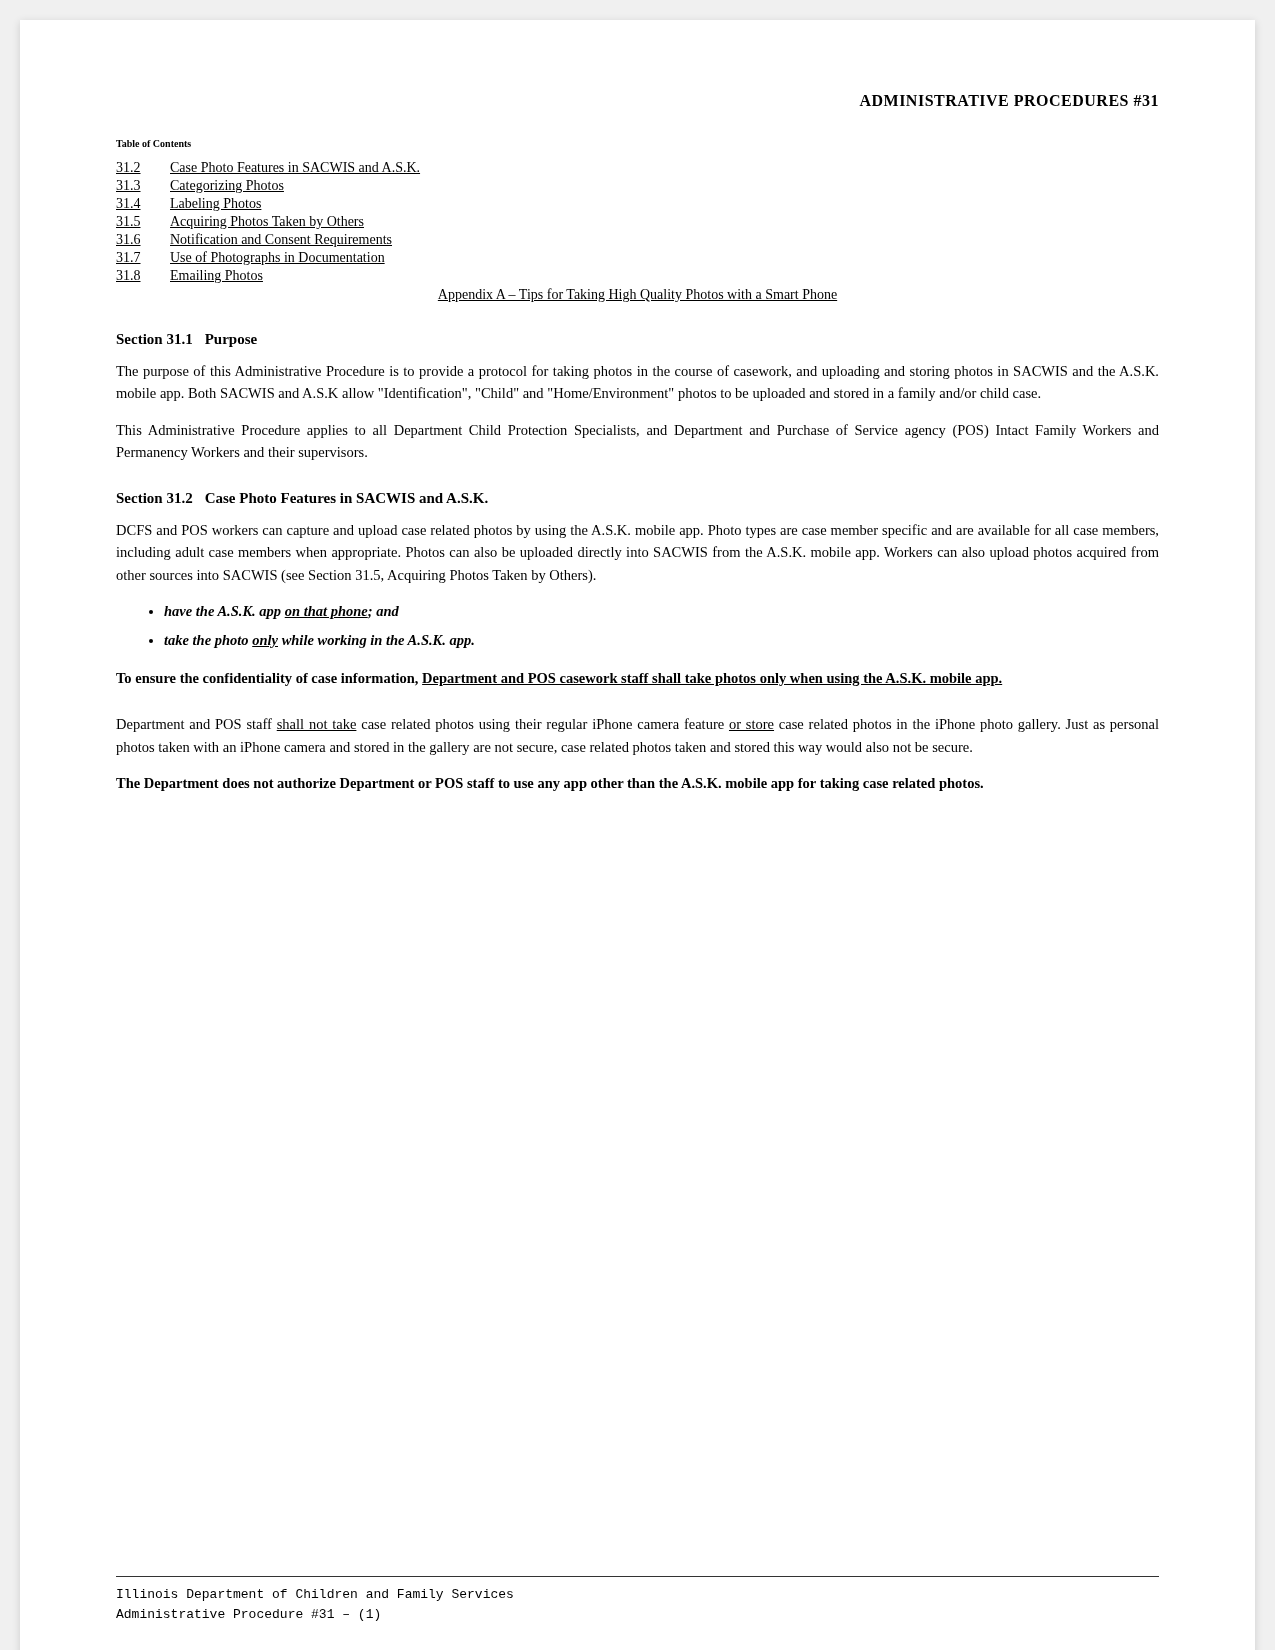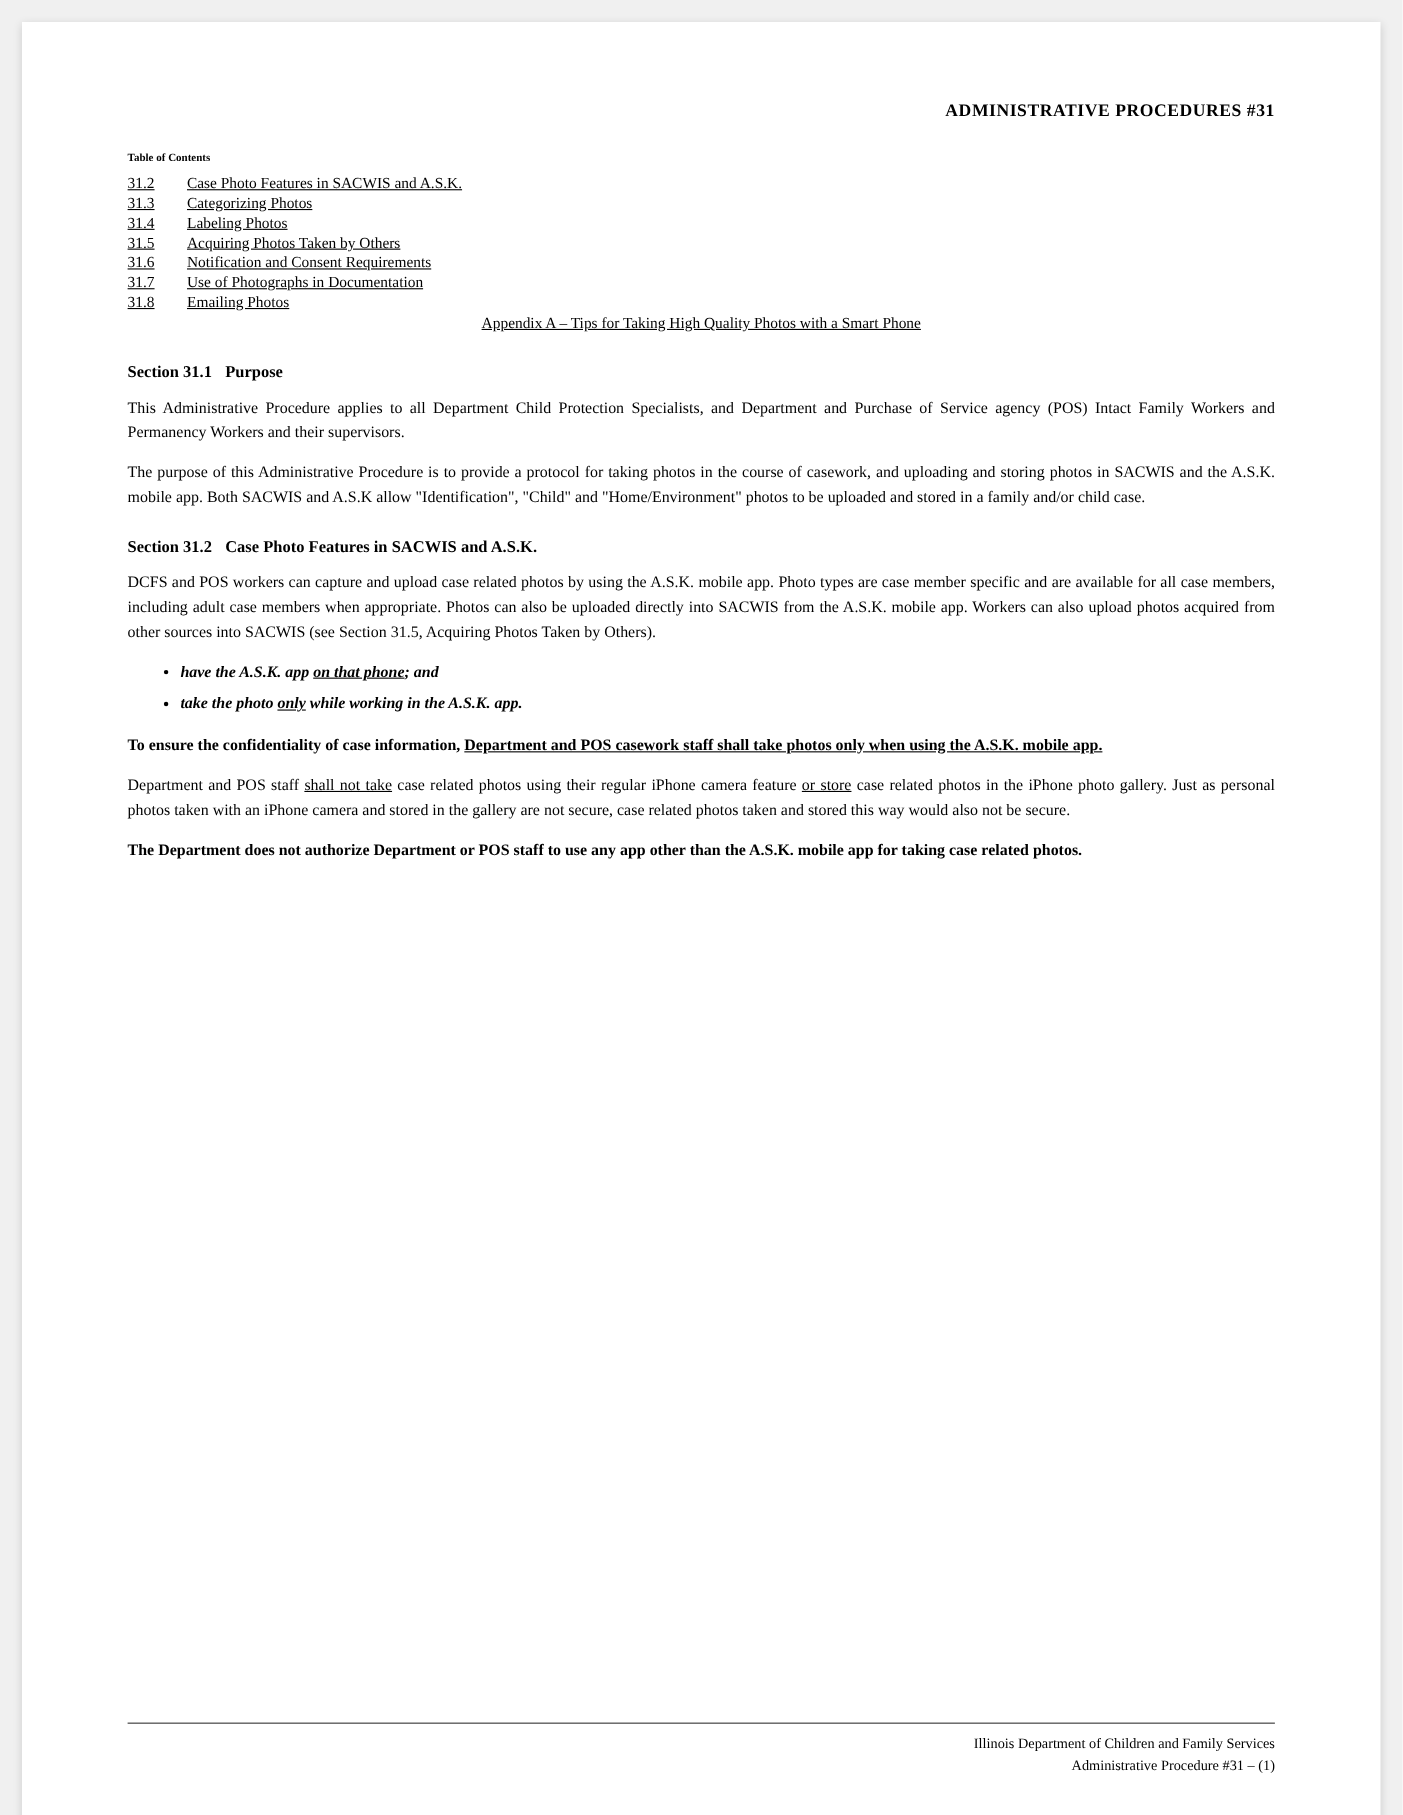--- a/index.html
+++ b/index.html
@@ -111,21 +111,21 @@
       line-height: 1.55;
       text-align: justify;
       margin-bottom: 14px;
     }
 
     .paragraph-bold-underline {
       font-size: 14.5px;
       font-weight: bold;
       line-height: 1.55;
       text-align: justify;
-      margin-bottom: 14px;
+      margin-bottom: 24px;
     }
 
     .underline {
       text-decoration: underline;
     }
 
     .bullet-list {
       margin-left: 48px;
       margin-bottom: 14px;
       font-style: italic;
@@ -137,24 +137,25 @@
       line-height: 1.6;
       list-style-type: disc;
       margin-bottom: 6px;
     }
 
     .footer {
       position: absolute;
       bottom: 40px;
       left: 0;
       right: 0;
-      text-align: right;
+      text-align: left;
       border-top: 1px solid #333;
-      margin: 16px 96px;
+      margin: 6px 96px;
       padding-top: 8px;
+      font-family: Liberation Mono, monospace;
     }
 
     .footer-text {
       font-size: 13px;
       line-height: 1.5;
     }
   </style>
 </head>
 <body>
 
@@ -198,22 +199,22 @@
         </tr>
       </tbody>
     </table>
     <div class="toc-appendix">Appendix A – Tips for Taking High Quality Photos with a Smart Phone</div>
   </div>
 
   <div class="section">
     <div class="section-heading">
       <span class="section-num">Section 31.1</span><span>Purpose</span>
     </div>
+    <p class="paragraph">The purpose of this Administrative Procedure is to provide a protocol for taking photos in the course of casework, and uploading and storing photos in SACWIS and the A.S.K. mobile app. Both SACWIS and A.S.K allow "Identification", "Child" and "Home/Environment" photos to be uploaded and stored in a family and/or child case.</p>
     <p class="paragraph">This Administrative Procedure applies to all Department Child Protection Specialists, and Department and Purchase of Service agency (POS) Intact Family Workers and Permanency Workers and their supervisors.</p>
-    <p class="paragraph">The purpose of this Administrative Procedure is to provide a protocol for taking photos in the course of casework, and uploading and storing photos in SACWIS and the A.S.K. mobile app. Both SACWIS and A.S.K allow "Identification", "Child" and "Home/Environment" photos to be uploaded and stored in a family and/or child case.</p>
   </div>
 
   <div class="section">
     <div class="section-heading">
       <span class="section-num">Section 31.2</span><span>Case Photo Features in SACWIS and A.S.K.</span>
     </div>
 
     <p class="paragraph">DCFS and POS workers can capture and upload case related photos by using the A.S.K. mobile app. Photo types are case member specific and are available for all case members, including adult case members when appropriate.  Photos can also be uploaded directly into SACWIS from the A.S.K. mobile app.  Workers can also upload photos acquired from other sources into SACWIS (see Section 31.5, Acquiring Photos Taken by Others).</p>
 
 

